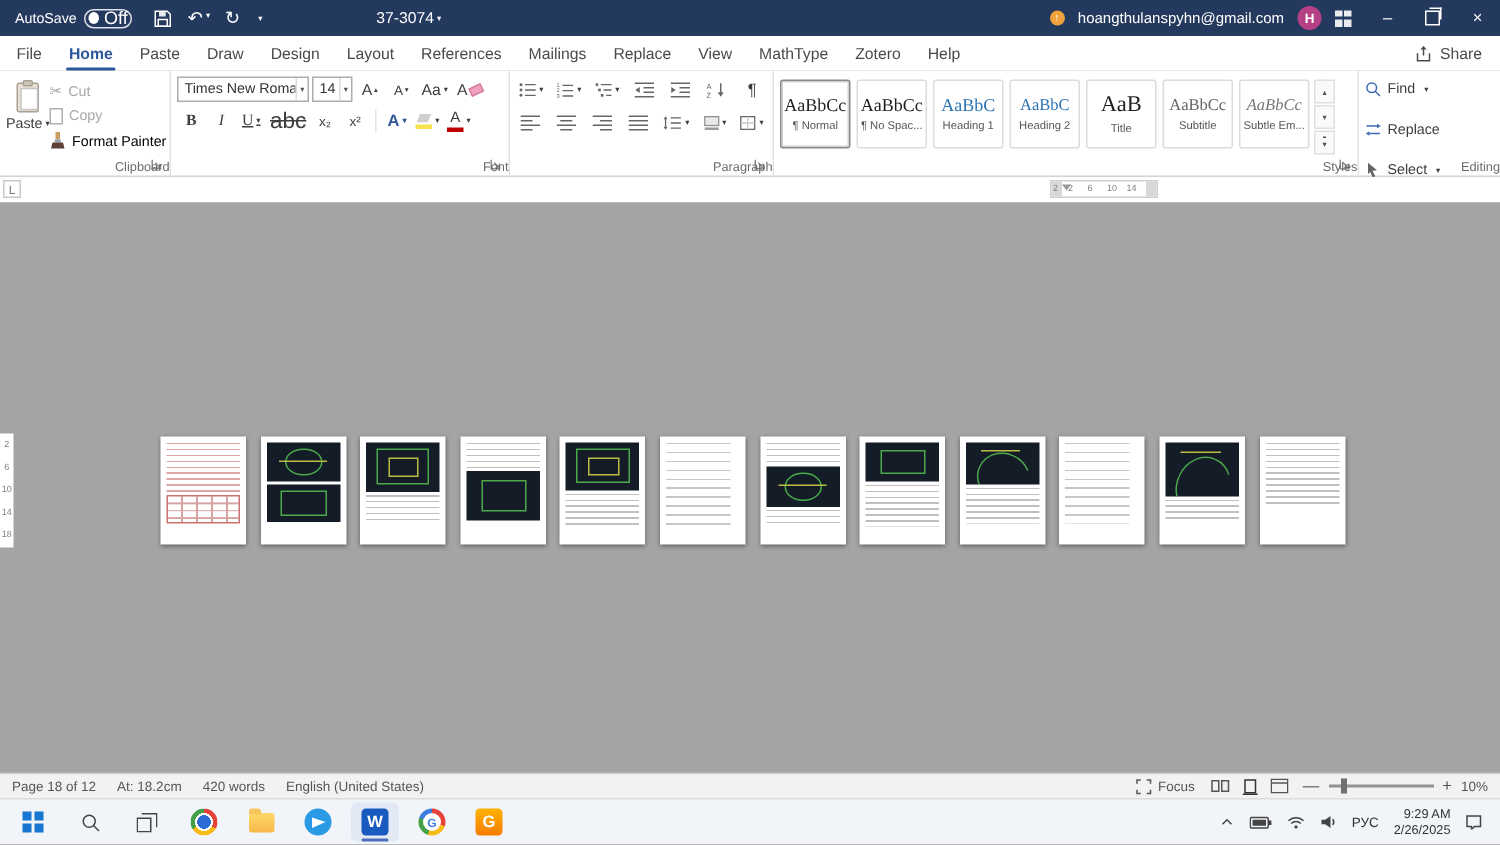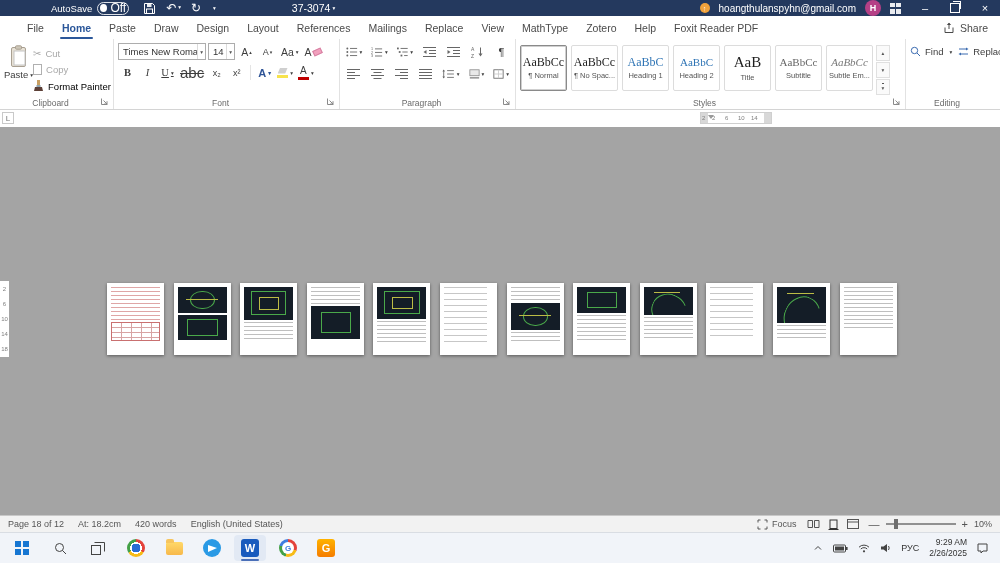--- a/index.html
+++ b/index.html
@@ -1,21 +1,21 @@
 <!DOCTYPE html>
 <html><head>
 <meta charset="utf-8">
 <style>
   html,body{margin:0;padding:0;}
   body{width:1000px;height:563px;font-family:"Liberation Sans",sans-serif;overflow:hidden;background:#a4a4a4;}
   .app{width:1000px;height:563px;display:flex;flex-direction:column;}
   svg{display:block;}
 
   
-  .titlebar{height:16px;background:#24395e;color:#fff;display:flex;align-items:center;font-size:10px;position:relative;flex:0 0 auto;padding-left:41px;}
+  .titlebar{height:24px;background:#24395e;color:#fff;display:flex;align-items:center;font-size:10px;position:relative;flex:0 0 auto;}
   .autosave{display:flex;align-items:center;gap:5px;padding:0 8px 0 10px;}
   .autosave-label{font-size:9.5px;}
   .toggle{width:32px;height:13px;border:1px solid rgba(255,255,255,.85);border-radius:7px;display:flex;align-items:center;gap:3px;padding:0 2px;box-sizing:border-box;}
   .knob{width:8px;height:8px;background:#fff;border-radius:50%;}
   .toggle-state{font-size:12px;color:#fff;}
   .qat{display:flex;align-items:center;gap:10px;padding:0 6px;}
   .qat-btn{display:flex;align-items:center;color:#fff;}
   .glyph{font-size:12px;line-height:1;}
   .dd::after{content:"▾";font-size:5.5px;margin-left:2px;vertical-align:middle;}
   .doc-title{margin-left:70px;display:flex;align-items:center;font-size:10.5px;}
@@ -26,30 +26,30 @@
   .avatar{width:16px;height:16px;border-radius:50%;background:#b54086;display:flex;align-items:center;justify-content:center;font-size:9px;font-weight:bold;}
   .grid-ic{width:11px;height:11px;display:grid;grid-template-columns:1fr 1fr;gap:1.5px;}
   .grid-ic i{background:#fff;opacity:.9;}
   .winctl{display:flex;align-items:stretch;height:24px;}
   .winbtn{width:30px;display:flex;align-items:center;justify-content:center;font-size:11px;}
   .ic-restore{width:8px;height:8px;border:1px solid #fff;position:relative;}
   .ic-restore::before{content:"";position:absolute;left:2px;top:-3px;width:7px;height:7px;border-top:1px solid #fff;border-right:1px solid #fff;}
 
   
   .menubar{height:23px;background:#fff;display:flex;align-items:center;flex:0 0 auto;}
-  .mtabs{display:flex;height:100%;padding-left:18px;}
+  .mtabs{display:flex;height:100%;padding-left:2px;}
   .mtab{padding:0 9px;font-size:10.5px;color:#4a4a4a;display:flex;align-items:center;position:relative;white-space:nowrap;}
   .mtab.active{color:#2b579a;font-weight:bold;}
   .mtab.active::after{content:"";position:absolute;left:7px;right:7px;bottom:0;height:2.5px;background:#2b579a;border-radius:1px;}
   .share{margin-left:auto;display:flex;align-items:center;gap:5px;padding-right:12px;font-size:10.5px;color:#4a4a4a;}
 
   
   .ribbon{height:70px;background:#fff;border-bottom:1px solid #d4d4d4;display:flex;flex:0 0 auto;}
   .rgroup{position:relative;height:100%;border-right:1px solid #e2e2e2;padding:4px 4px 14px;box-sizing:border-box;}
-  .rg-label{position:absolute;bottom:1px;left:0;right:12px;text-align:center;font-size:8.5px;color:#6a6a6a;}
+  .rg-label{position:absolute;bottom:1px;left:0;right:0;text-align:right;font-size:8.5px;color:#6a6a6a;}
   .launcher{position:absolute;bottom:3px;right:4px;}
   .muted{color:#a8a8a8;}
   .rbtn{display:inline-flex;align-items:center;justify-content:center;min-width:15px;height:17px;font-size:10.5px;color:#3d3d3d;padding:0 2px;}
   .sep{width:1px;background:#e4e4e4;height:15px;margin:0 3px;align-self:center;}
 
   
   .g-clipboard{width:114px;display:flex;}
   .paste{width:40px;display:flex;flex-direction:column;align-items:center;gap:1px;padding-top:2px;font-size:9.5px;color:#3d3d3d;}
   .clip-col{display:flex;flex-direction:column;gap:5px;padding-top:5px;font-size:9.5px;}
   .clip-item{display:flex;align-items:center;gap:4px;white-space:nowrap;}
@@ -102,21 +102,21 @@
   .k-subtle .sprev{color:#777;font-style:italic;font-size:11px;}
   .sscroll{width:14px;margin-left:3px;display:flex;flex-direction:column;gap:1px;padding-top:2px;}
   .sbtn{height:14px;border:1px solid #e0e0e0;display:flex;align-items:center;justify-content:center;background:#fafafa;}
   .sbtn::after{font-size:5.5px;color:#555;}
   .sbtn.up::after{content:"▴";}
   .sbtn.down::after{content:"▾";}
   .sbtn.more::after{content:"▾";border-top:1px solid #555;padding-top:1px;}
 
   
   .g-editing{width:94px;border-right:none;}
-  .edit-col{display:flex;flex-direction:row;gap:6px;padding-top:3px;font-size:9.5px;color:#3d3d3d;}
+  .edit-col{display:flex;flex-direction:column;gap:16px;padding-top:3px;font-size:9.5px;color:#3d3d3d;}
   .edit-item{display:flex;align-items:center;gap:4px;white-space:nowrap;}
 
   
   .rulerbar{height:17px;background:#fff;position:relative;flex:0 0 auto;}
   .tabsel{position:absolute;left:2px;top:2px;width:12px;height:12px;border:1px solid #c9c9c9;background:#fff;font-size:8px;color:#777;display:flex;align-items:center;justify-content:center;box-sizing:border-box;}
   .hruler{position:absolute;left:700px;top:2px;width:72px;height:12px;background:#fff;border:1px solid #cfcfcf;box-sizing:border-box;}
   .hruler .mzone{position:absolute;top:0;bottom:0;width:7px;background:#d8d8d8;}
   .mzone.left{left:0;}
   .mzone.right{right:0;}
   .hruler span{position:absolute;top:2px;font-size:6px;color:#808080;line-height:1;}
@@ -225,21 +225,20 @@
         <div class="mtab">Draw</div>
         <div class="mtab">Design</div>
         <div class="mtab">Layout</div>
         <div class="mtab">References</div>
         <div class="mtab">Mailings</div>
         <div class="mtab">Replace</div>
         <div class="mtab">View</div>
         <div class="mtab">MathType</div>
         <div class="mtab">Zotero</div>
         <div class="mtab">Help</div>
-        <div class="mtab">Foxit Reader PDF</div>
       </div>
     <div class="share">
       <svg width="12" height="12" viewBox="0 0 12 12">
           <path d="M2 5.5v5h8v-5" fill="none" stroke="#4a4a4a"></path>
           <path d="M6 7V1" stroke="#4a4a4a"></path>
           <path d="M3.8 3L6 .8 8.2 3z" fill="#4a4a4a"></path>
         </svg>
       <span>Share</span>
     </div>
   </div>

